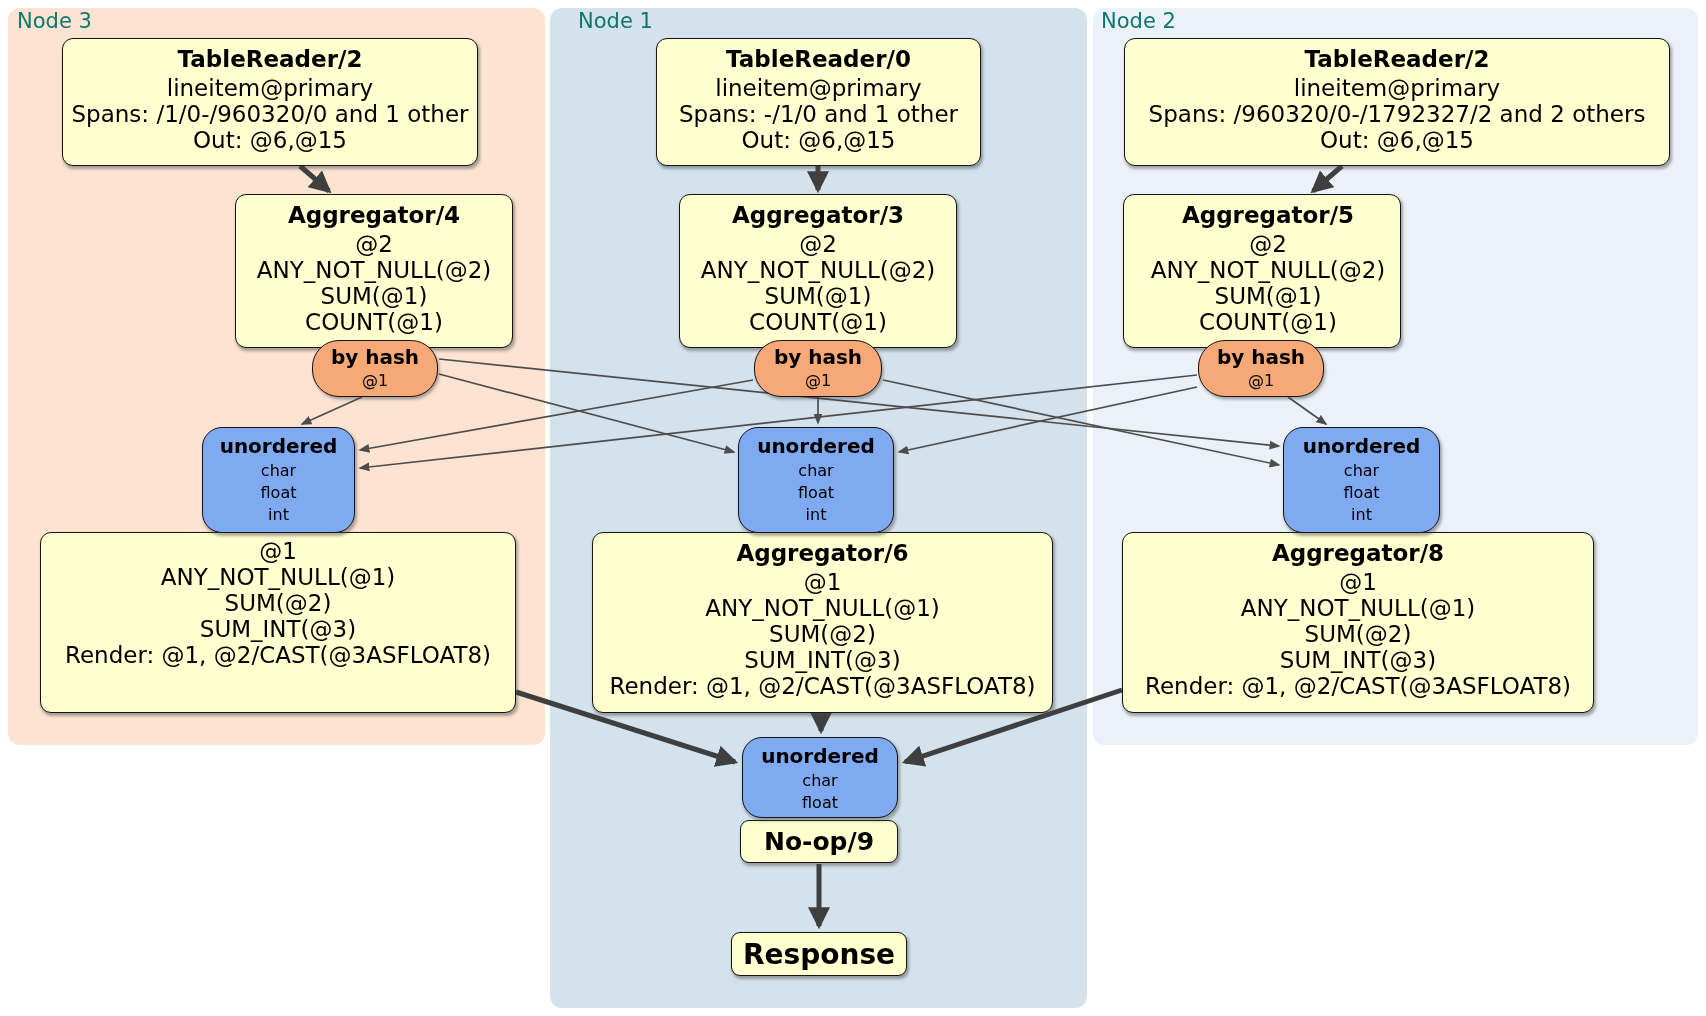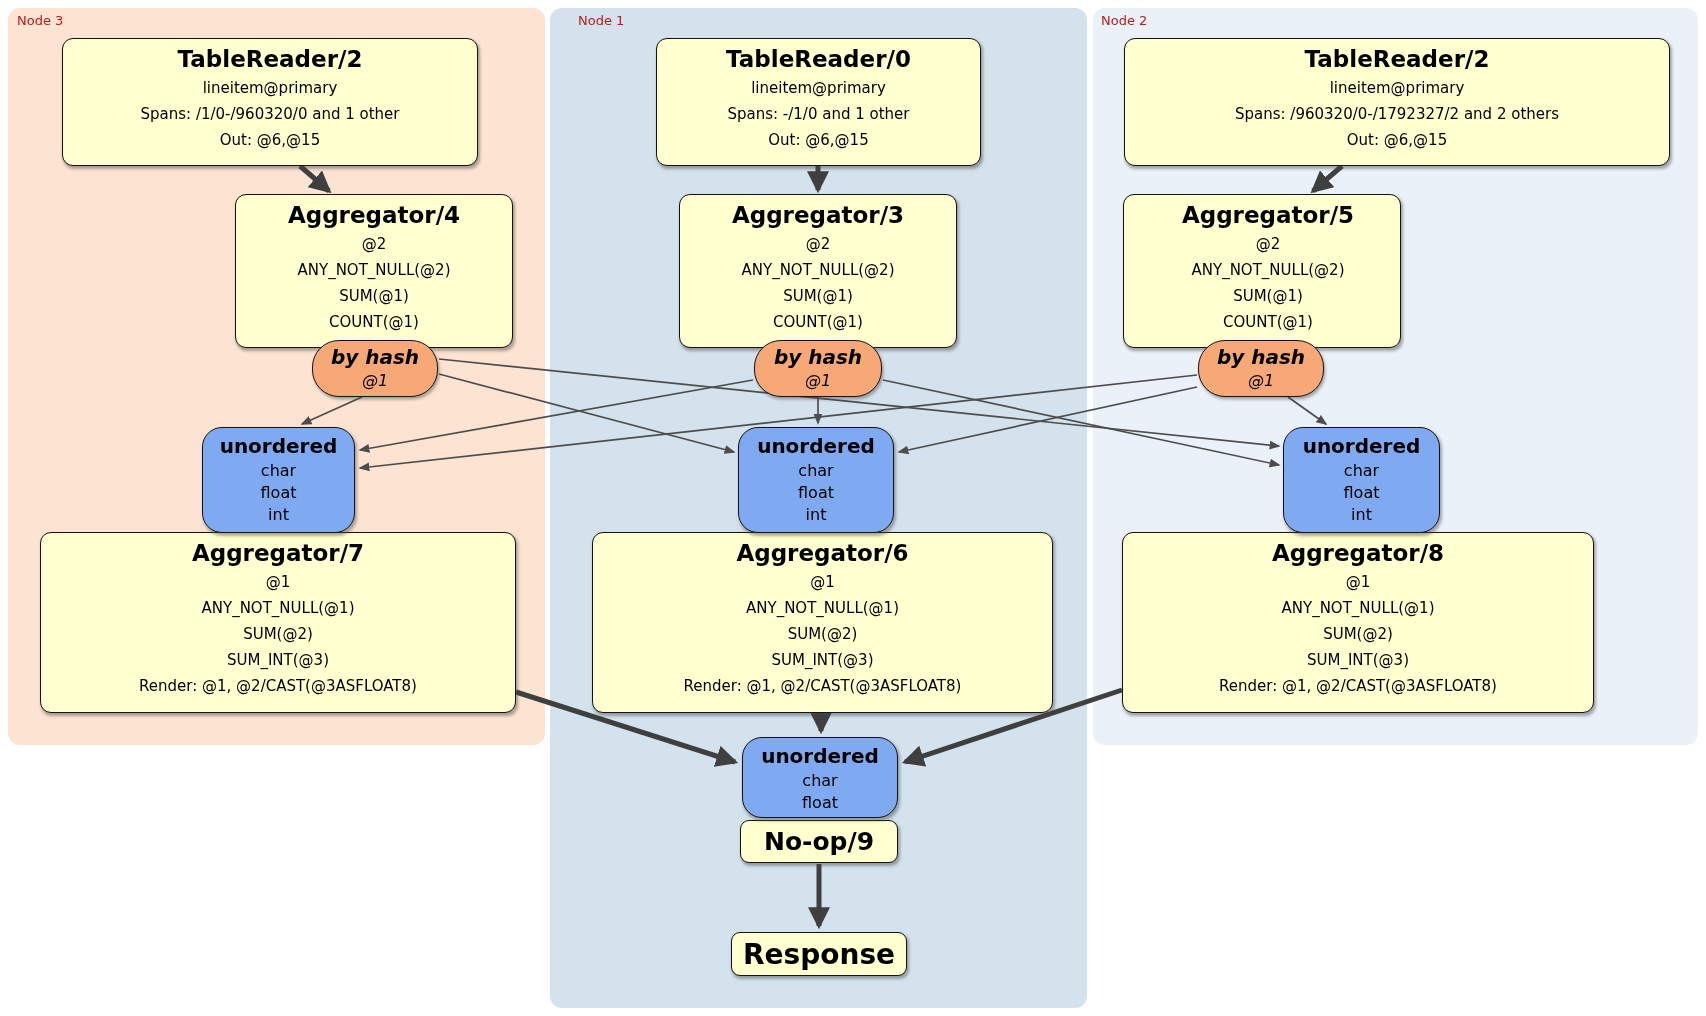--- a/index.html
+++ b/index.html
@@ -2,32 +2,32 @@
 <html style="--node3_bg: #fce3d2; --node1_bg: #d3e2ec; --node2_bg: #eaf1f9; --processor_fill: #ffffcf; --router_fill: #f6a876; --sync_fill: #7fa9f0; --edge_thin: #4d4d4d; --edge_thick: #3f3f3f;"><head>
 <meta charset="utf-8">
 <style>
   html,body { margin:0; padding:0; background:#ffffff; }
   #canvas {
     position:relative; width:1706px; height:1016px;
     font-family:"DejaVu Sans", "Liberation Sans", sans-serif;
     background:#ffffff; overflow:hidden; color:#000;
   }
   .region { position:absolute; border-radius:12px; z-index:0; }
-  .region-label { position:absolute; font-size:13px; line-height:22px; color:#b91c1c; z-index:2; }
+  .region-label { position:absolute; font-size:21px; line-height:22px; color:#0f766e; z-index:2; }
 
   svg.edges { position:absolute; left:0; top:0; z-index:1; }
 
   .box { position:absolute; box-sizing:border-box; text-align:center;
          border:1.5px solid #141414; box-shadow:1.5px 2.5px 3px rgba(70,70,70,.45); }
 
   .proc { background:var(--processor_fill,#ffffcf); border-radius:11px; z-index:2; padding-top:5px; }
   .proc .t { font-weight:bold; font-size:23px; line-height:31px; }
-  .proc .l { font-size:15px; line-height:26px; white-space:nowrap; }
+  .proc .l { font-size:23px; line-height:26px; white-space:nowrap; }
 
-  .router { background:var(--router_fill,#f6a876); border-radius:27px; z-index:3;font-style:italic; }
+  .router { background:var(--router_fill,#f6a876); border-radius:27px; z-index:3; }
   .router .rt { font-weight:bold; font-size:20px; line-height:27px; padding-top:3px; }
   .router .rd { font-size:16px; line-height:20px; }
 
   .sync { background:var(--sync_fill,#7fa9f0); border-radius:20px; z-index:3; }
   .sync .st { font-weight:bold; font-size:20px; line-height:27px; padding-top:5px; }
   .sync .sl { font-size:16px; line-height:22px; }
 
   .big { display:flex; align-items:center; justify-content:center;
          font-weight:bold; font-size:25px; border-radius:9px; padding-top:0; }
 </style>
@@ -146,21 +146,20 @@
     <div class="sl">int</div>
   </div>
   <div class="box sync" style="left:1283px; top:427px; width:157px; height:106px;">
     <div class="st">unordered</div>
     <div class="sl">char</div>
     <div class="sl">float</div>
     <div class="sl">int</div>
   </div>
 
   <div class="box proc" style="left:40px; top:532px; width:476px; height:181px;">
-    <div class="t">Aggregator/7</div>
     <div class="l">@1</div>
     <div class="l">ANY_NOT_NULL(@1)</div>
     <div class="l">SUM(@2)</div>
     <div class="l">SUM_INT(@3)</div>
     <div class="l">Render: @1, @2/CAST(@3ASFLOAT8)</div>
   </div>
 
   <div class="box proc" style="left:592px; top:532px; width:461px; height:181px;">
     <div class="t">Aggregator/6</div>
     <div class="l">@1</div>

